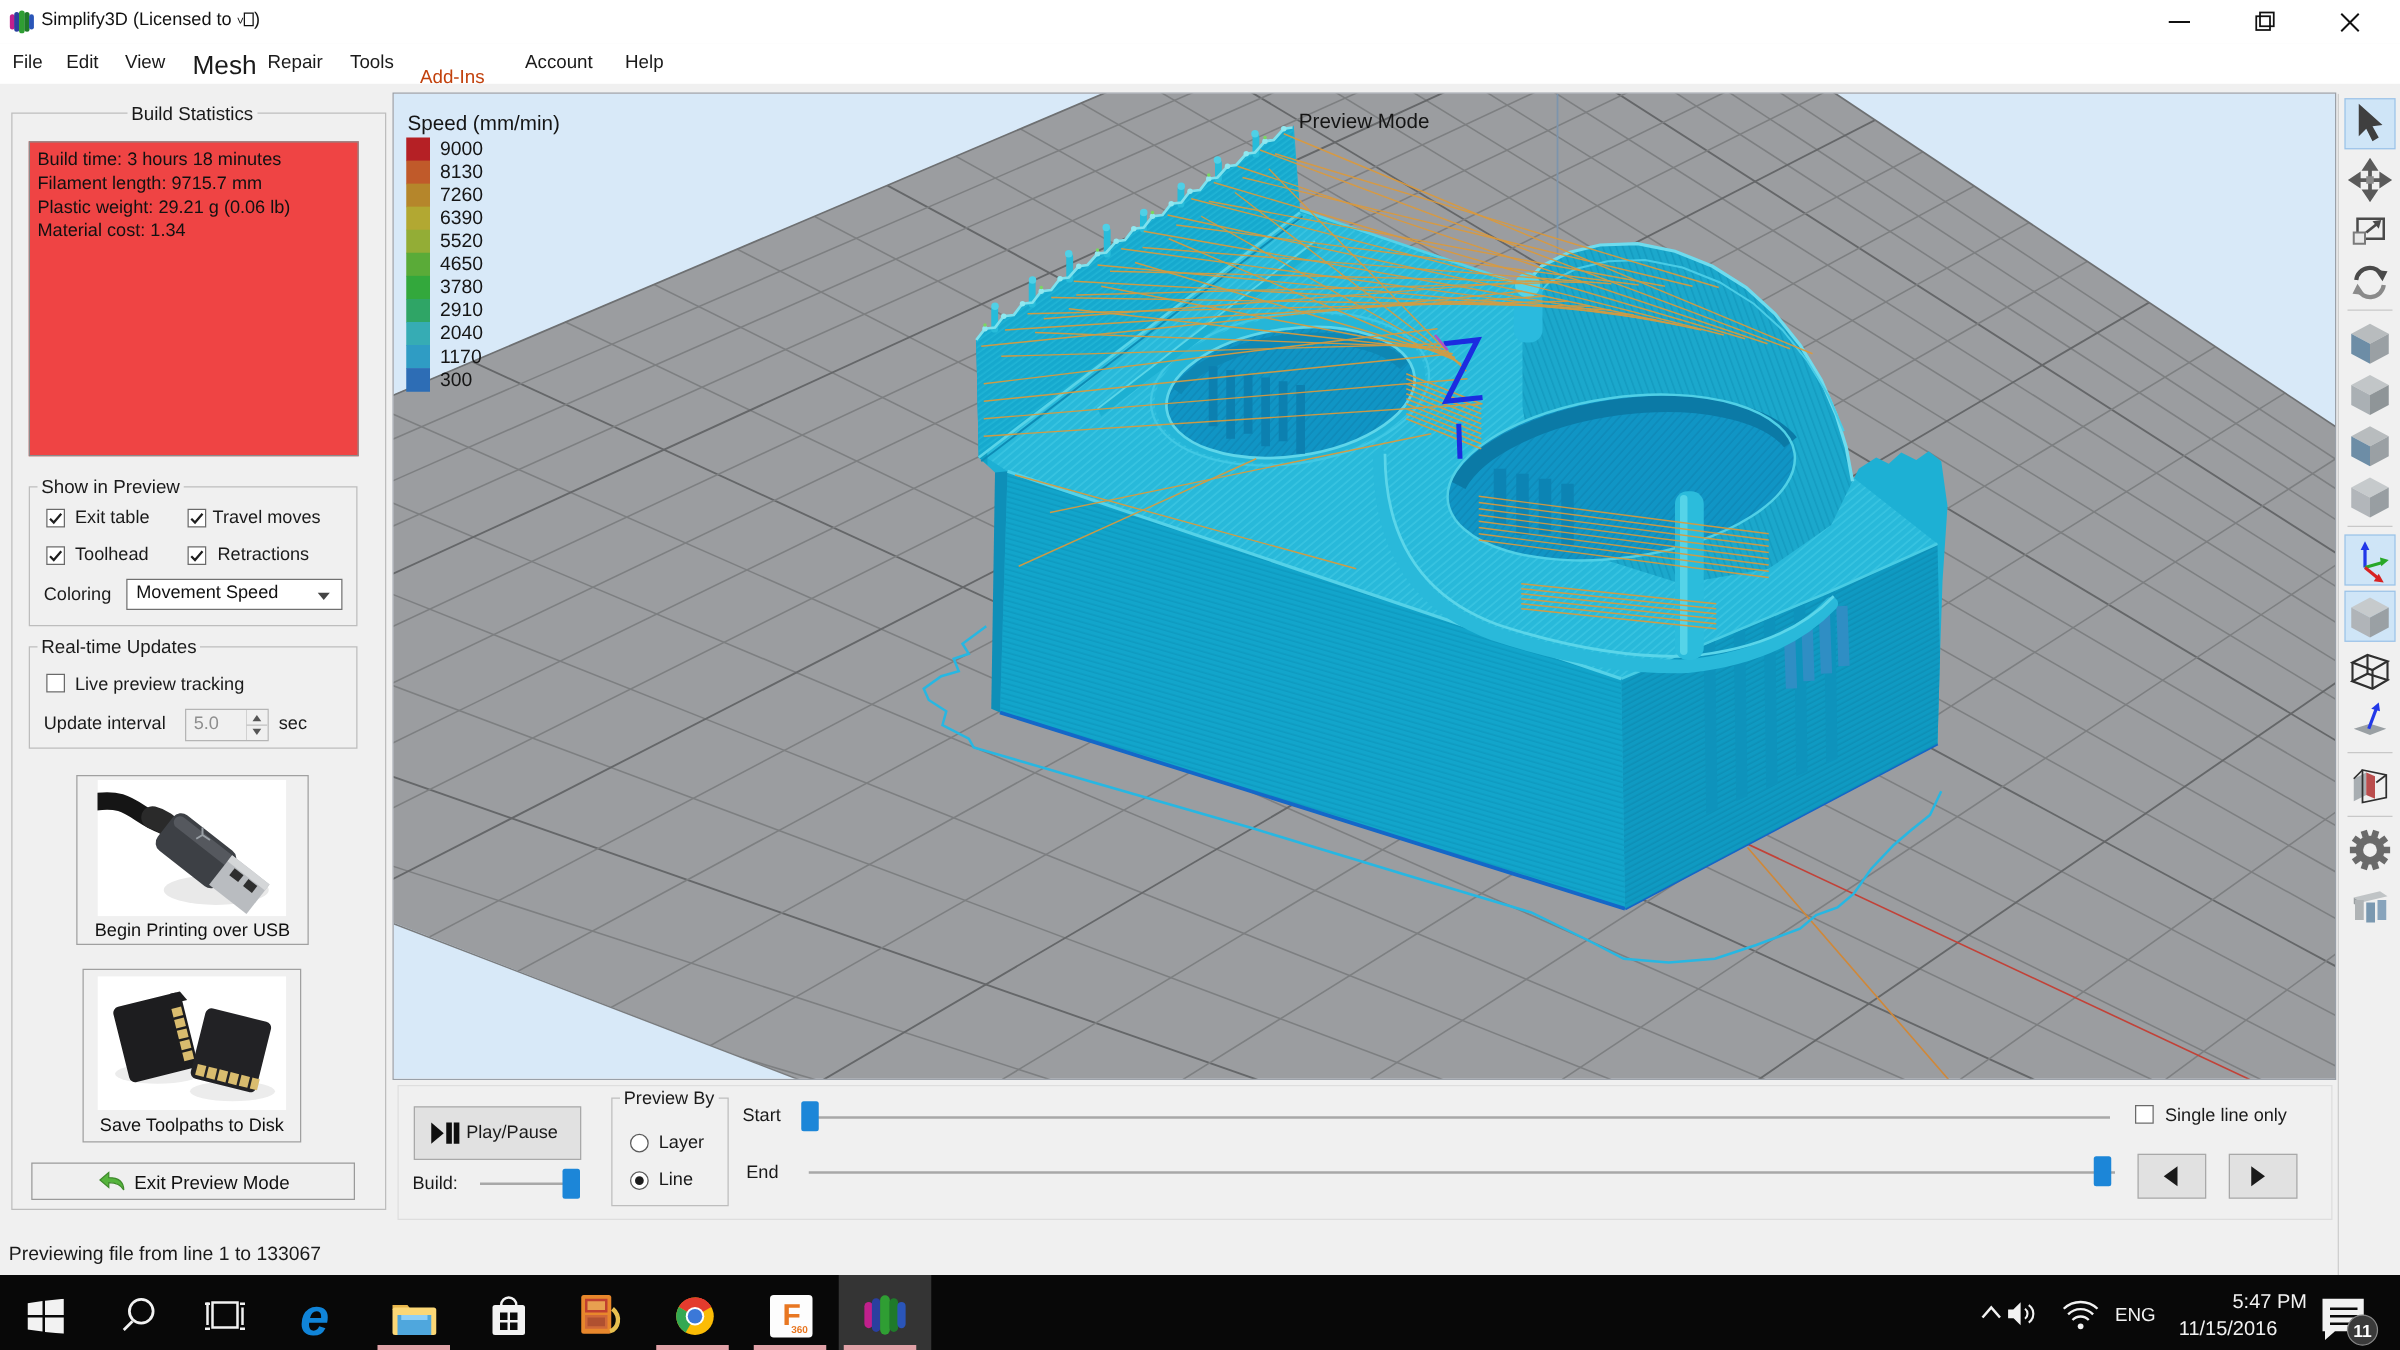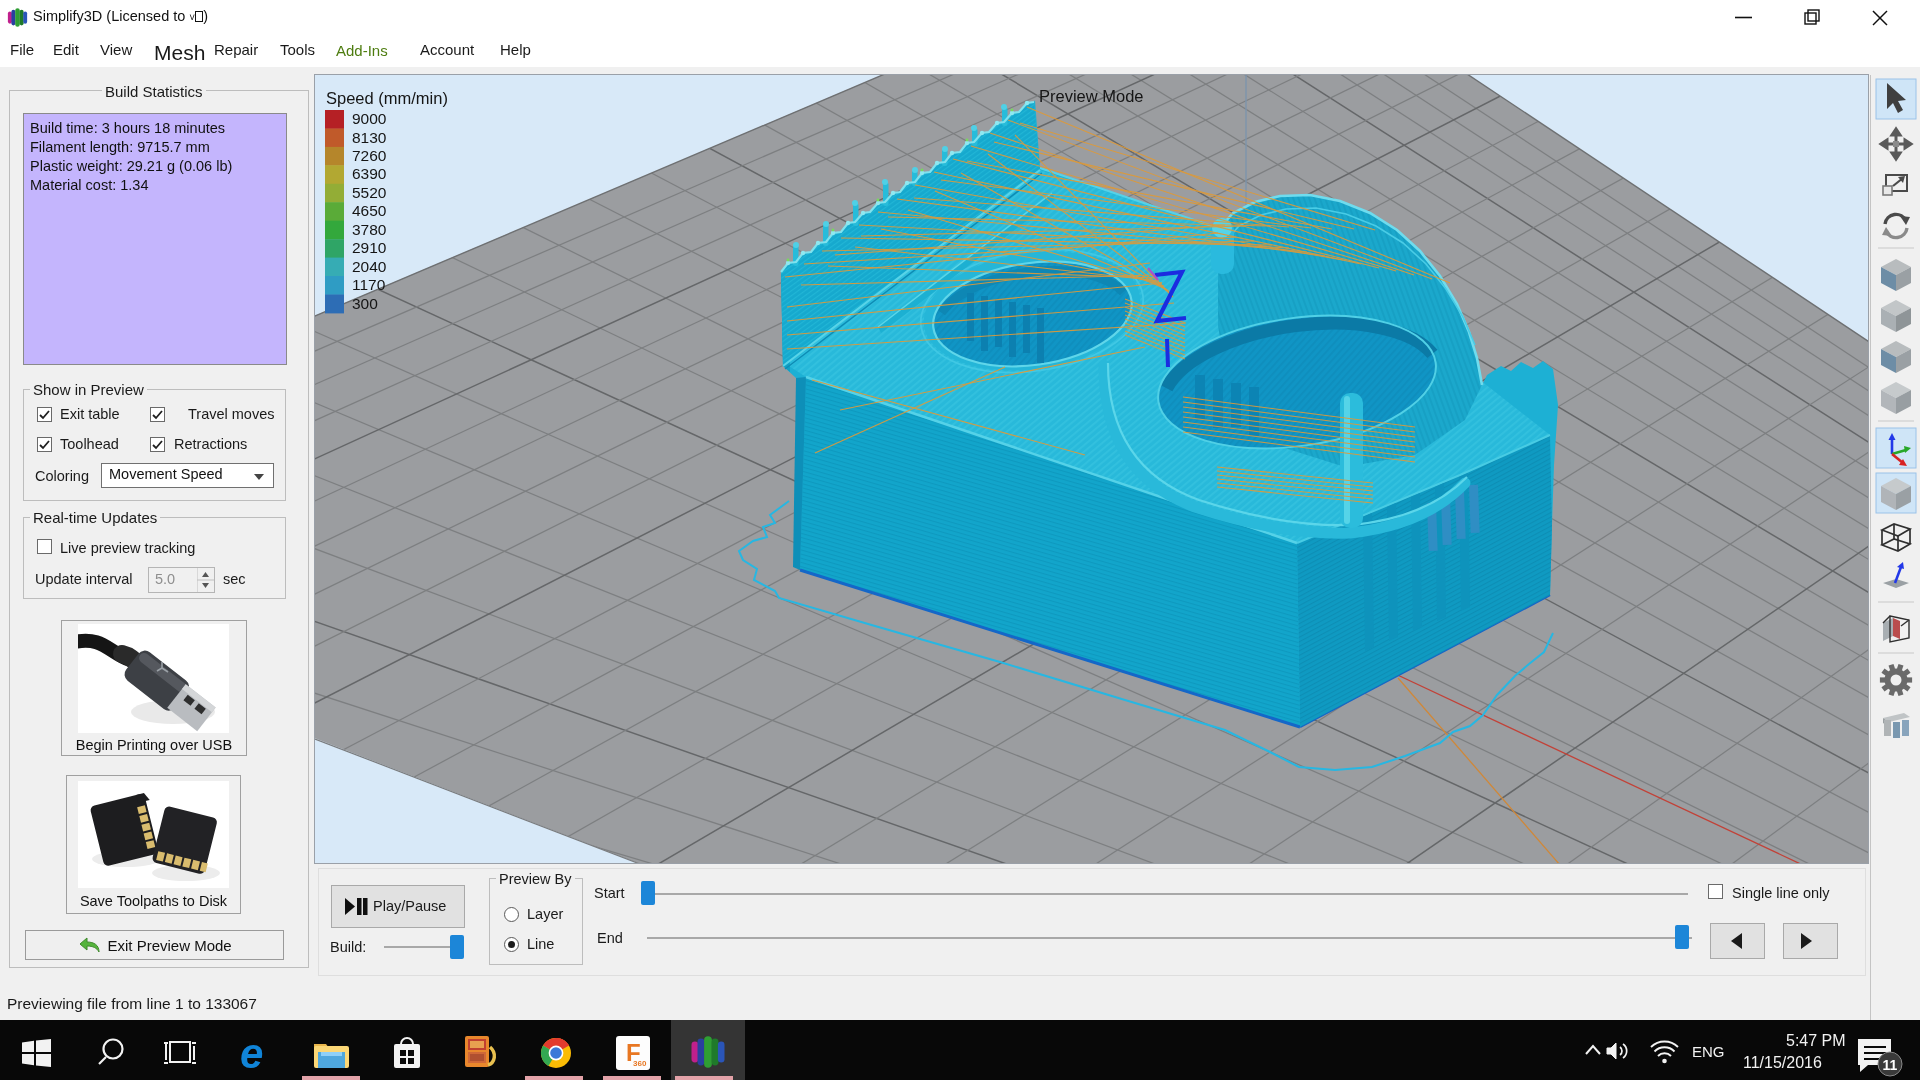--- a/index.html
+++ b/index.html
@@ -25,40 +25,40 @@
 <line x1="153" y1="11" x2="167" y2="25" stroke="#111" stroke-width="1.5"></line>
 <line x1="167" y1="11" x2="153" y2="25" stroke="#111" stroke-width="1.5"></line>
 </svg>
 <div class="abs" style="left:0;top:35px;width:1920px;height:32px;background:#ffffff;"></div>
 <div class="abs" style="left:10px;top:41px;font-size:15px;color:#1a1a1a;">File</div>
 <div class="abs" style="left:53px;top:41px;font-size:15px;color:#1a1a1a;">Edit</div>
 <div class="abs" style="left:100px;top:41px;font-size:15px;color:#1a1a1a;">View</div>
 <div class="abs" style="left:154px;top:41px;font-size:21px;color:#1a1a1a;">Mesh</div>
 <div class="abs" style="left:214px;top:41px;font-size:15px;color:#1a1a1a;">Repair</div>
 <div class="abs" style="left:280px;top:41px;font-size:15px;color:#1a1a1a;">Tools</div>
-<div class="abs" style="left:336px;top:42px;font-size:15px;color:#4d7c0f;">Add-Ins</div>
+<div class="abs" style="left:336px;top:53px;font-size:15px;color:#c2410c;">Add-Ins</div>
 <div class="abs" style="left:420px;top:41px;font-size:15px;color:#1a1a1a;">Account</div>
 <div class="abs" style="left:500px;top:41px;font-size:15px;color:#1a1a1a;">Help</div>
 <div class="gb" style="left:9px;top:90px;width:300px;height:878px;"></div>
 <div class="gbl" style="left:102px;top:83px;">Build Statistics</div>
-<div class="abs" style="left:23px;top:113px;width:264px;height:252px;background:#c4b5fd;border:1px solid #8a8a8a;font-size:14.5px;color:#111;padding:5px 6px;line-height:19px;">Build time: 3 hours 18 minutes<br>Filament length: 9715.7 mm<br>Plastic weight: 29.21 g (0.06 lb)<br>Material cost: 1.34</div>
+<div class="abs" style="left:23px;top:113px;width:264px;height:252px;background:#ef4444;border:1px solid #8a8a8a;font-size:14.5px;color:#111;padding:5px 6px;line-height:19px;">Build time: 3 hours 18 minutes<br>Filament length: 9715.7 mm<br>Plastic weight: 29.21 g (0.06 lb)<br>Material cost: 1.34</div>
 <div class="gb" style="left:23px;top:389px;width:263px;height:112px;"></div>
 <div class="gbl" style="left:30px;top:381px;">Show in Preview</div>
 <div class="cb" style="left:37px;top:407px;">
     <svg width="15" height="15" style="position:absolute;left:-1px;top:-1px">
       <polyline points="3,8 6,11 12,4" fill="none" stroke="#1f1f1f" stroke-width="1.8"></polyline>
     </svg>
   </div>
 <div class="lbl" style="left:60px;top:406px;">Exit table</div>
 <div class="cb" style="left:150px;top:407px;">
     <svg width="15" height="15" style="position:absolute;left:-1px;top:-1px">
       <polyline points="3,8 6,11 12,4" fill="none" stroke="#1f1f1f" stroke-width="1.8"></polyline>
     </svg>
   </div>
-<div class="lbl" style="left:188px;top:406px;">Travel moves</div>
+<div class="lbl" style="left:170px;top:406px;">Travel moves</div>
 <div class="cb" style="left:37px;top:437px;">
     <svg width="15" height="15" style="position:absolute;left:-1px;top:-1px">
       <polyline points="3,8 6,11 12,4" fill="none" stroke="#1f1f1f" stroke-width="1.8"></polyline>
     </svg>
   </div>
 <div class="lbl" style="left:60px;top:436px;">Toolhead</div>
 <div class="cb" style="left:150px;top:437px;">
     <svg width="15" height="15" style="position:absolute;left:-1px;top:-1px">
       <polyline points="3,8 6,11 12,4" fill="none" stroke="#1f1f1f" stroke-width="1.8"></polyline>
     </svg>

